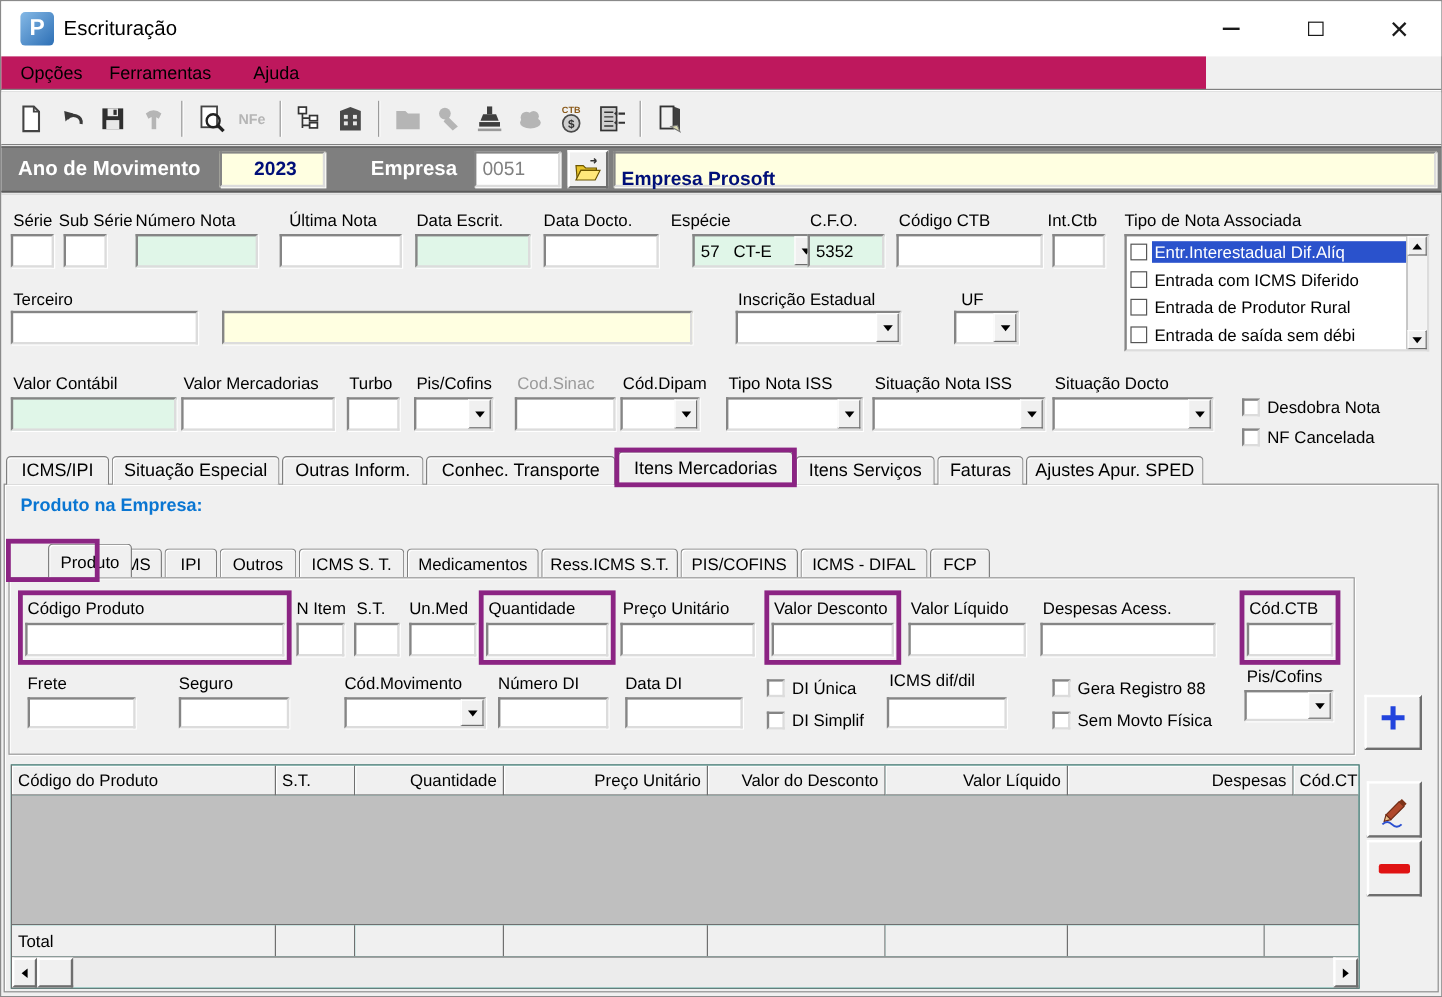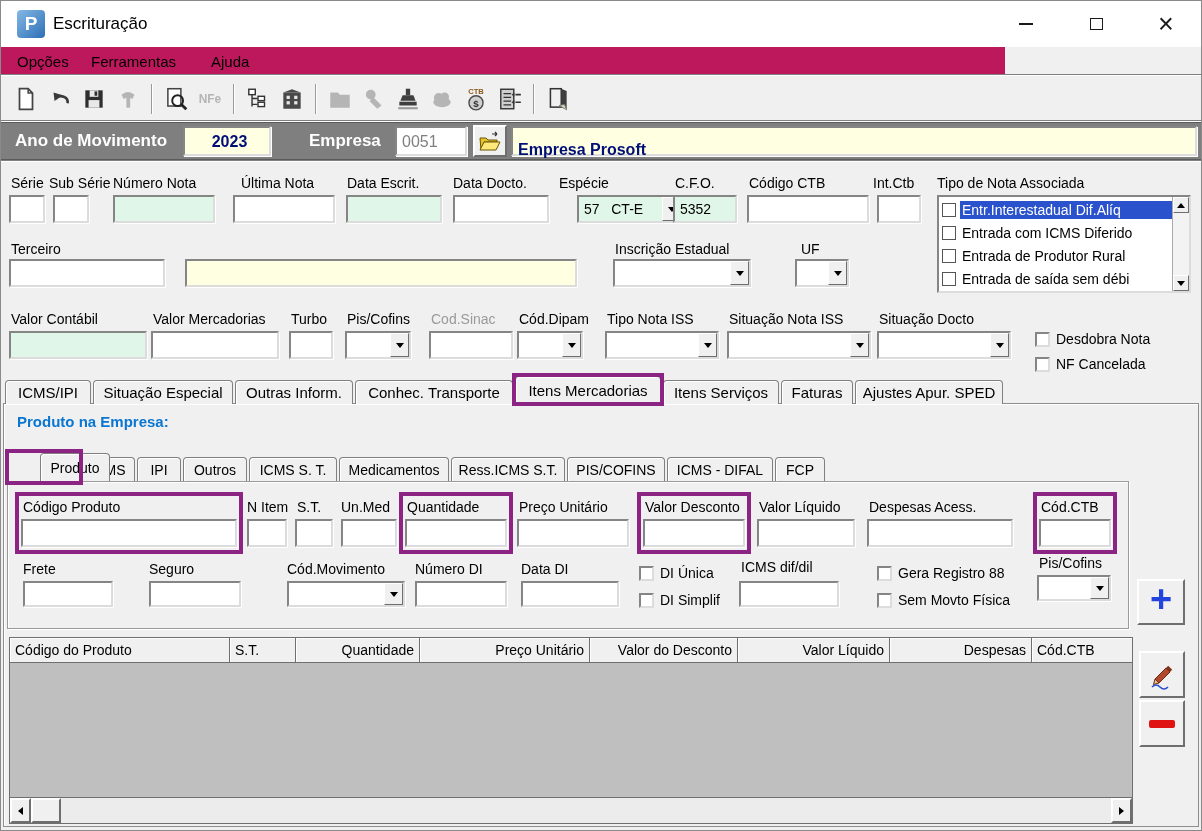--- a/index.html
+++ b/index.html
@@ -465,24 +465,34 @@
     </div>
 
   <div class="grid">
     <div class="ghead">
       <div class="gc" style="width:220px;">Código do Produto</div>
       <div class="gc" style="width:66px;">S.T.</div>
       <div class="gc r" style="width:124px;">Quantidade</div>
       <div class="gc r" style="width:170px;">Preço Unitário</div>
       <div class="gc r" style="width:148px;">Valor do Desconto</div>
       <div class="gc r" style="width:152px;">Valor Líquido</div>
-      <div class="gc r" style="width:142px;">Despesas</div>
+      <div class="gc r" style="width:188px;">Despesas</div>
       <div class="gc" style="flex:1;border-right:none;">Cód.CTB</div>
     </div>
     <div class="gbody"></div>
+    <div class="trow">
+      <div class="tc" style="width:220px;">Total</div>
+      <div class="tc" style="width:66px;"></div>
+      <div class="tc" style="width:124px;"></div>
+      <div class="tc" style="width:170px;"></div>
+      <div class="tc" style="width:148px;"></div>
+      <div class="tc" style="width:152px;"></div>
+      <div class="tc" style="width:164px;"></div>
+      <div class="tc" style="flex:1;border-right:none;"></div>
+    </div>
     <div class="scroll">
       <div class="sbtn">
           <span class="arr-l"></span>
         </div>
       <div class="thumb"></div>
       <div style="flex:1;"></div>
       <div class="sbtn">
           <span class="arr-r"></span>
         </div>
     </div>

